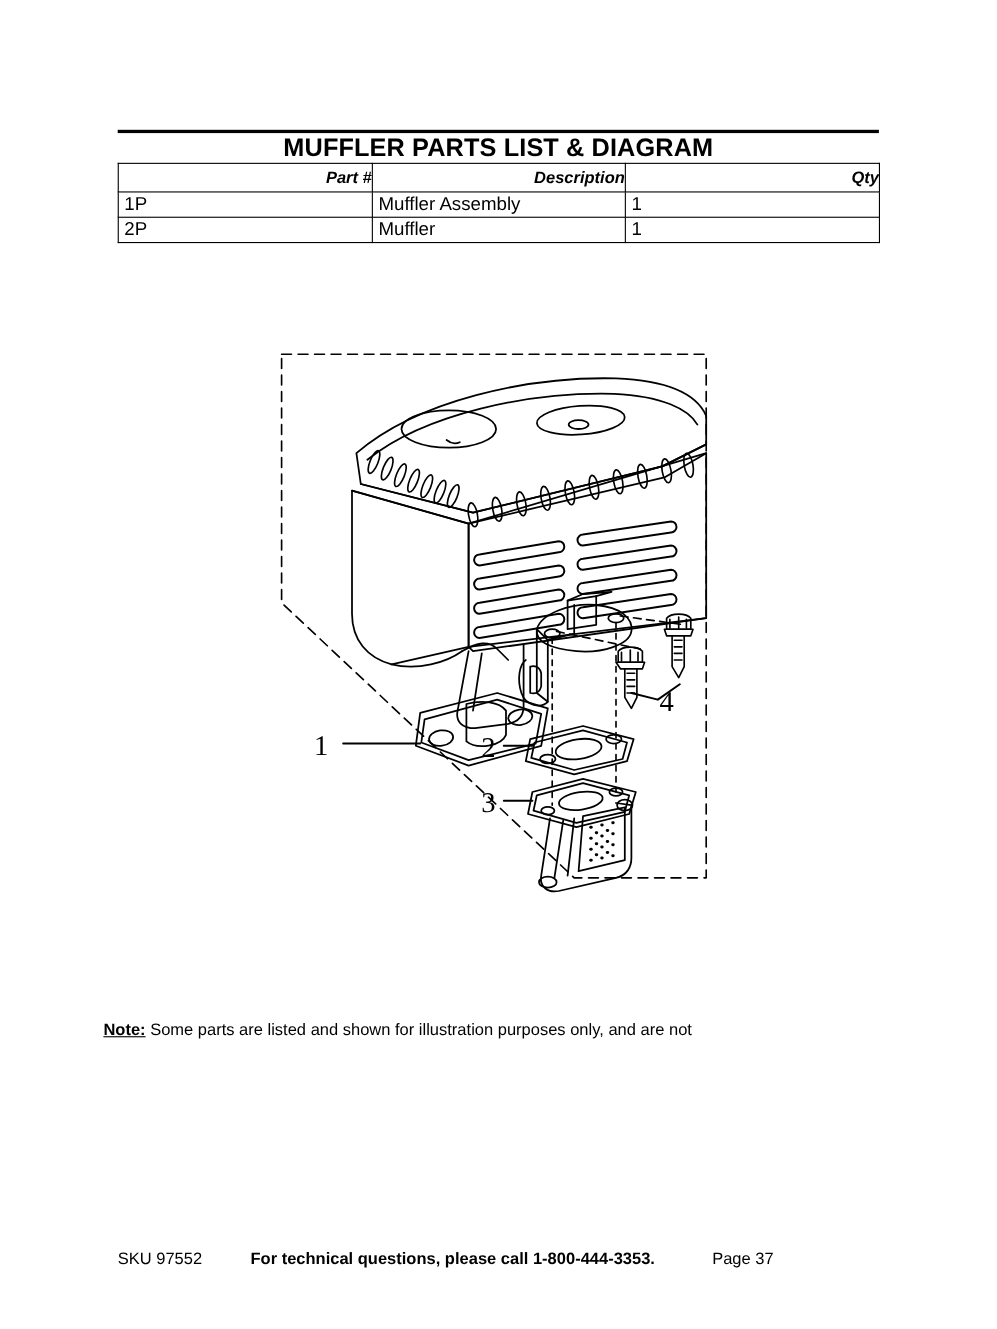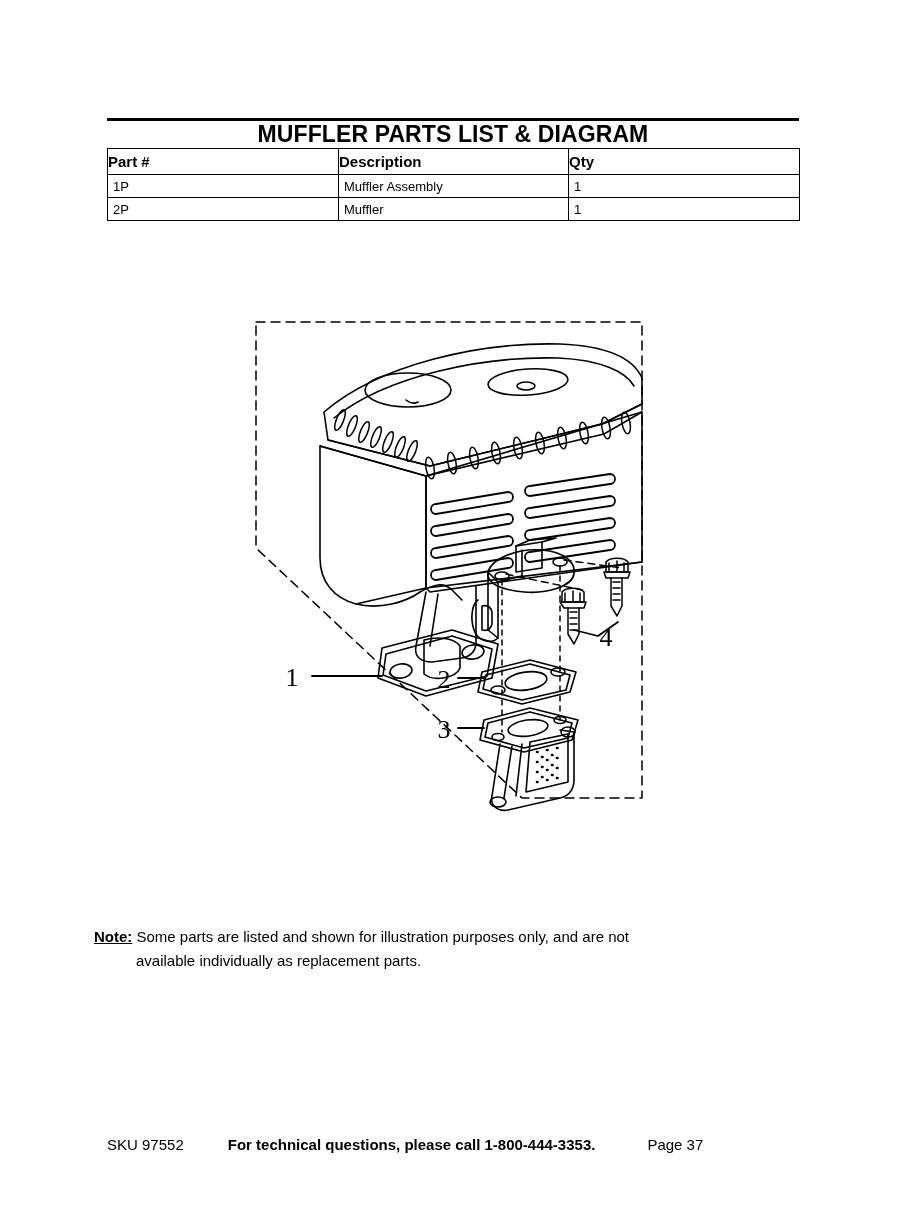--- a/index.html
+++ b/index.html
@@ -56,29 +56,30 @@
     font-size: 13px;
   }
   .parts-table th,
   .parts-table td {
     border: 1.3px solid #000;
     padding: 0;
     height: 22px;
     vertical-align: middle;
   }
   .parts-table thead th {
-    text-align: left;
+    text-align: right;
     font-size: 15px;
     font-weight: bold;
     height: 25px;
+    font-style: italic;
   }
   .parts-table tbody td {
     text-align: left;
     padding-left: 5px;
-    font-size: 13px;
+    font-size: 17px;
     font-weight: normal;
   }
   .col-part { width: 231px; }
   .col-desc { width: 230px; }
   .col-qty  { width: 231px; }
 
   
   .diagram-wrap {
     position: absolute;
     left: 230px;
@@ -338,20 +339,19 @@
         <text x="214" y="388" text-anchor="middle">2</text>
         <text x="214" y="438" text-anchor="middle">3</text>
         <text x="376" y="346" text-anchor="middle">4</text>
       </g>
     </svg>
   </div>
 
 
   <div class="note-block">
     <span class="note-label">Note:</span><span> Some parts are listed and shown for illustration purposes only, and are not</span>
-    <span class="note-body-indent">available individually as replacement parts.</span>
   </div>
 
   <div class="footer">
     <span class="sku">SKU 97552</span><span class="tech">For technical questions, please call 1-800-444-3353.</span><span class="pageno">Page 37</span>
   </div>
 
 </div>
 
 </body></html>

